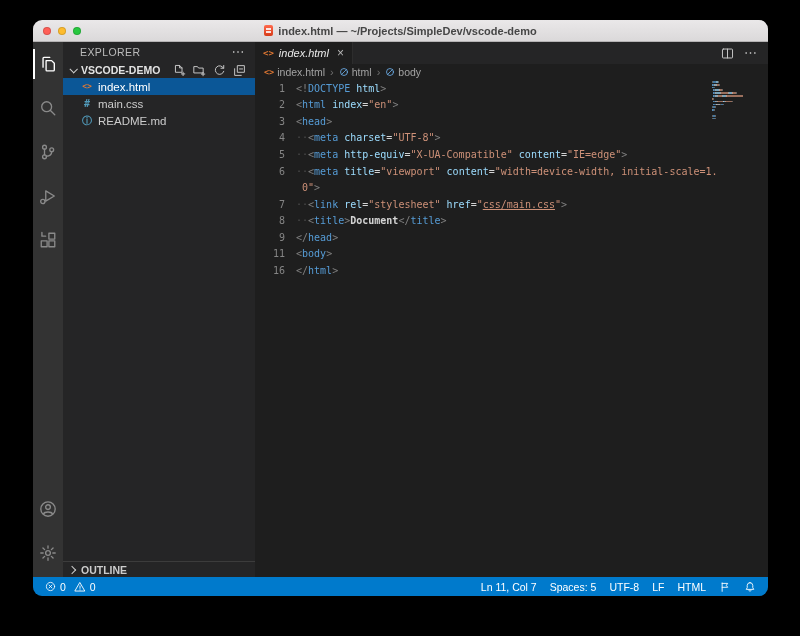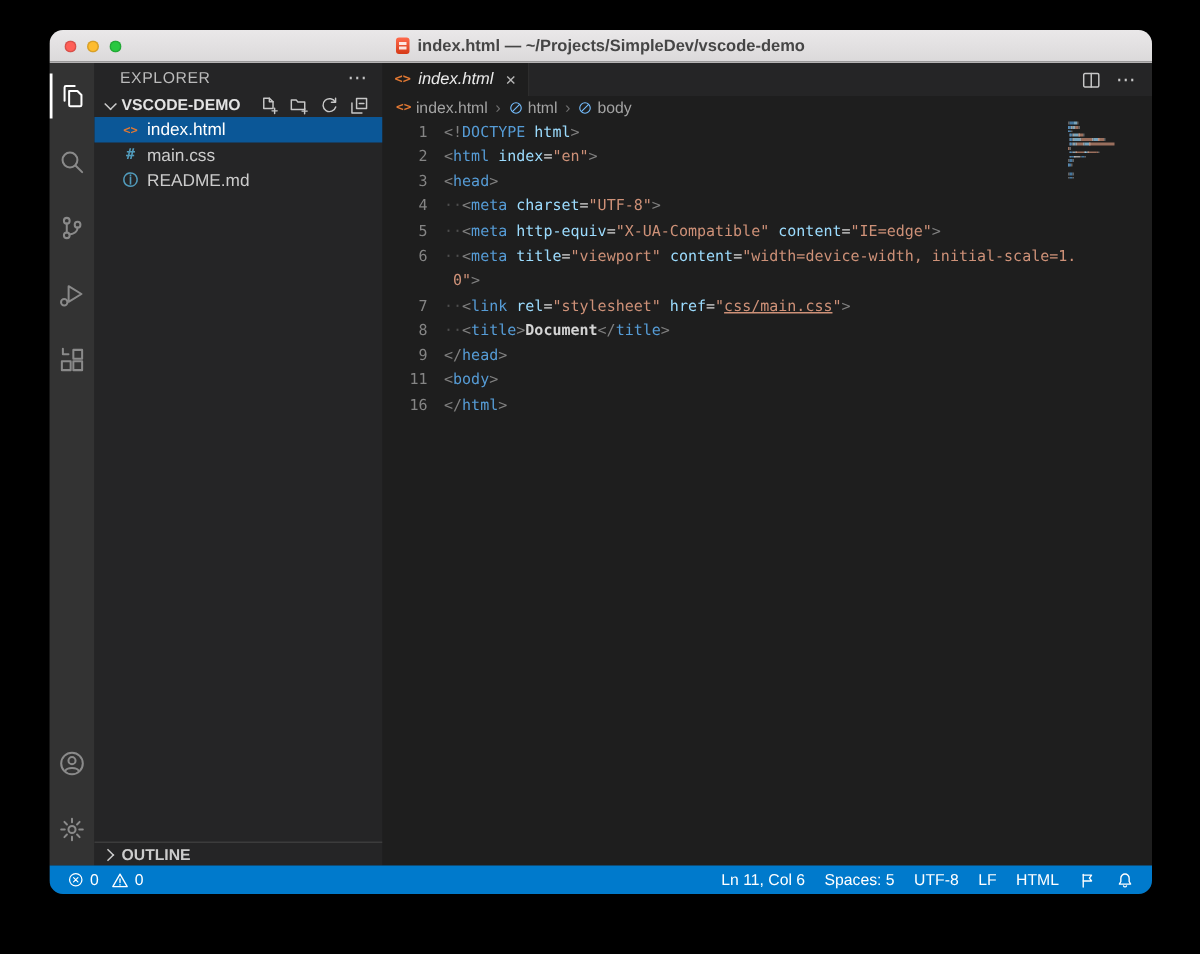--- a/index.html
+++ b/index.html
@@ -439,21 +439,21 @@
       <span>0</span>
       <span class="sbar-ico" style="margin-left:4px;">
         <svg class="icon" width="12" height="12" viewBox="0 0 16 16">
             <path d="M8 2.4l6.4 11H1.6z"></path>
             <path d="M8 6.6v3.2M8 11.8v.2"></path>
           </svg>
       </span>
       <span>0</span>
     </div>
     <div class="sbar-right" id="sbar-right">
-      <span class="sbar-item">Ln 11, Col 6</span>
+      <span class="sbar-item">Ln 11, Col 7</span>
         <span class="sbar-item">Spaces: 5</span>
         <span class="sbar-item">UTF-8</span>
         <span class="sbar-item">LF</span>
         <span class="sbar-item">HTML</span>
         <span class="sbar-ico">
         <svg class="icon" width="12" height="12" viewBox="0 0 16 16">
             <path d="M4.2 13.8V2.6"></path>
             <path d="M4.2 3.2h7.4l-1.9 2.6 1.9 2.6H4.2"></path>
           </svg>
       </span>

